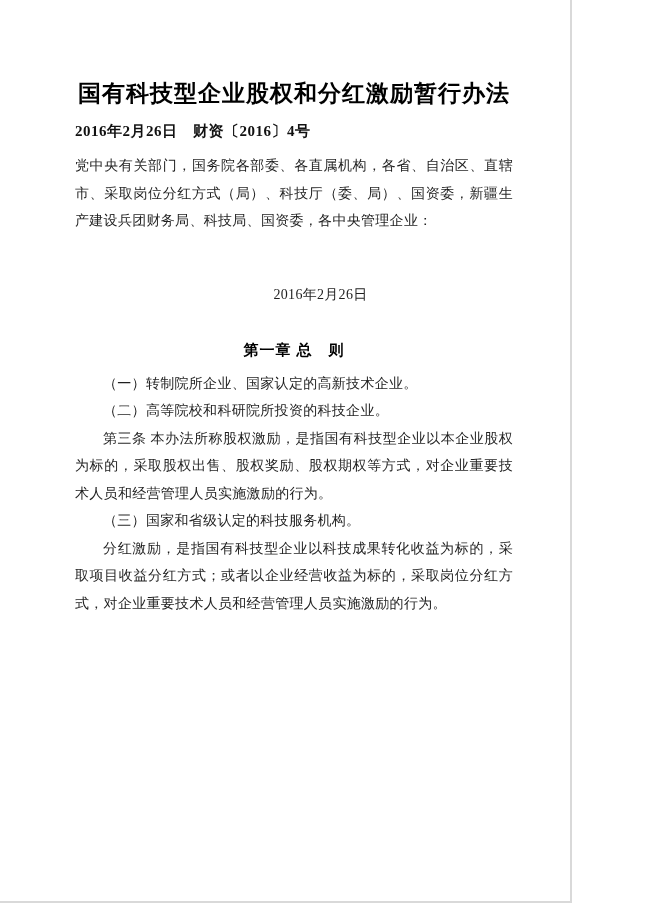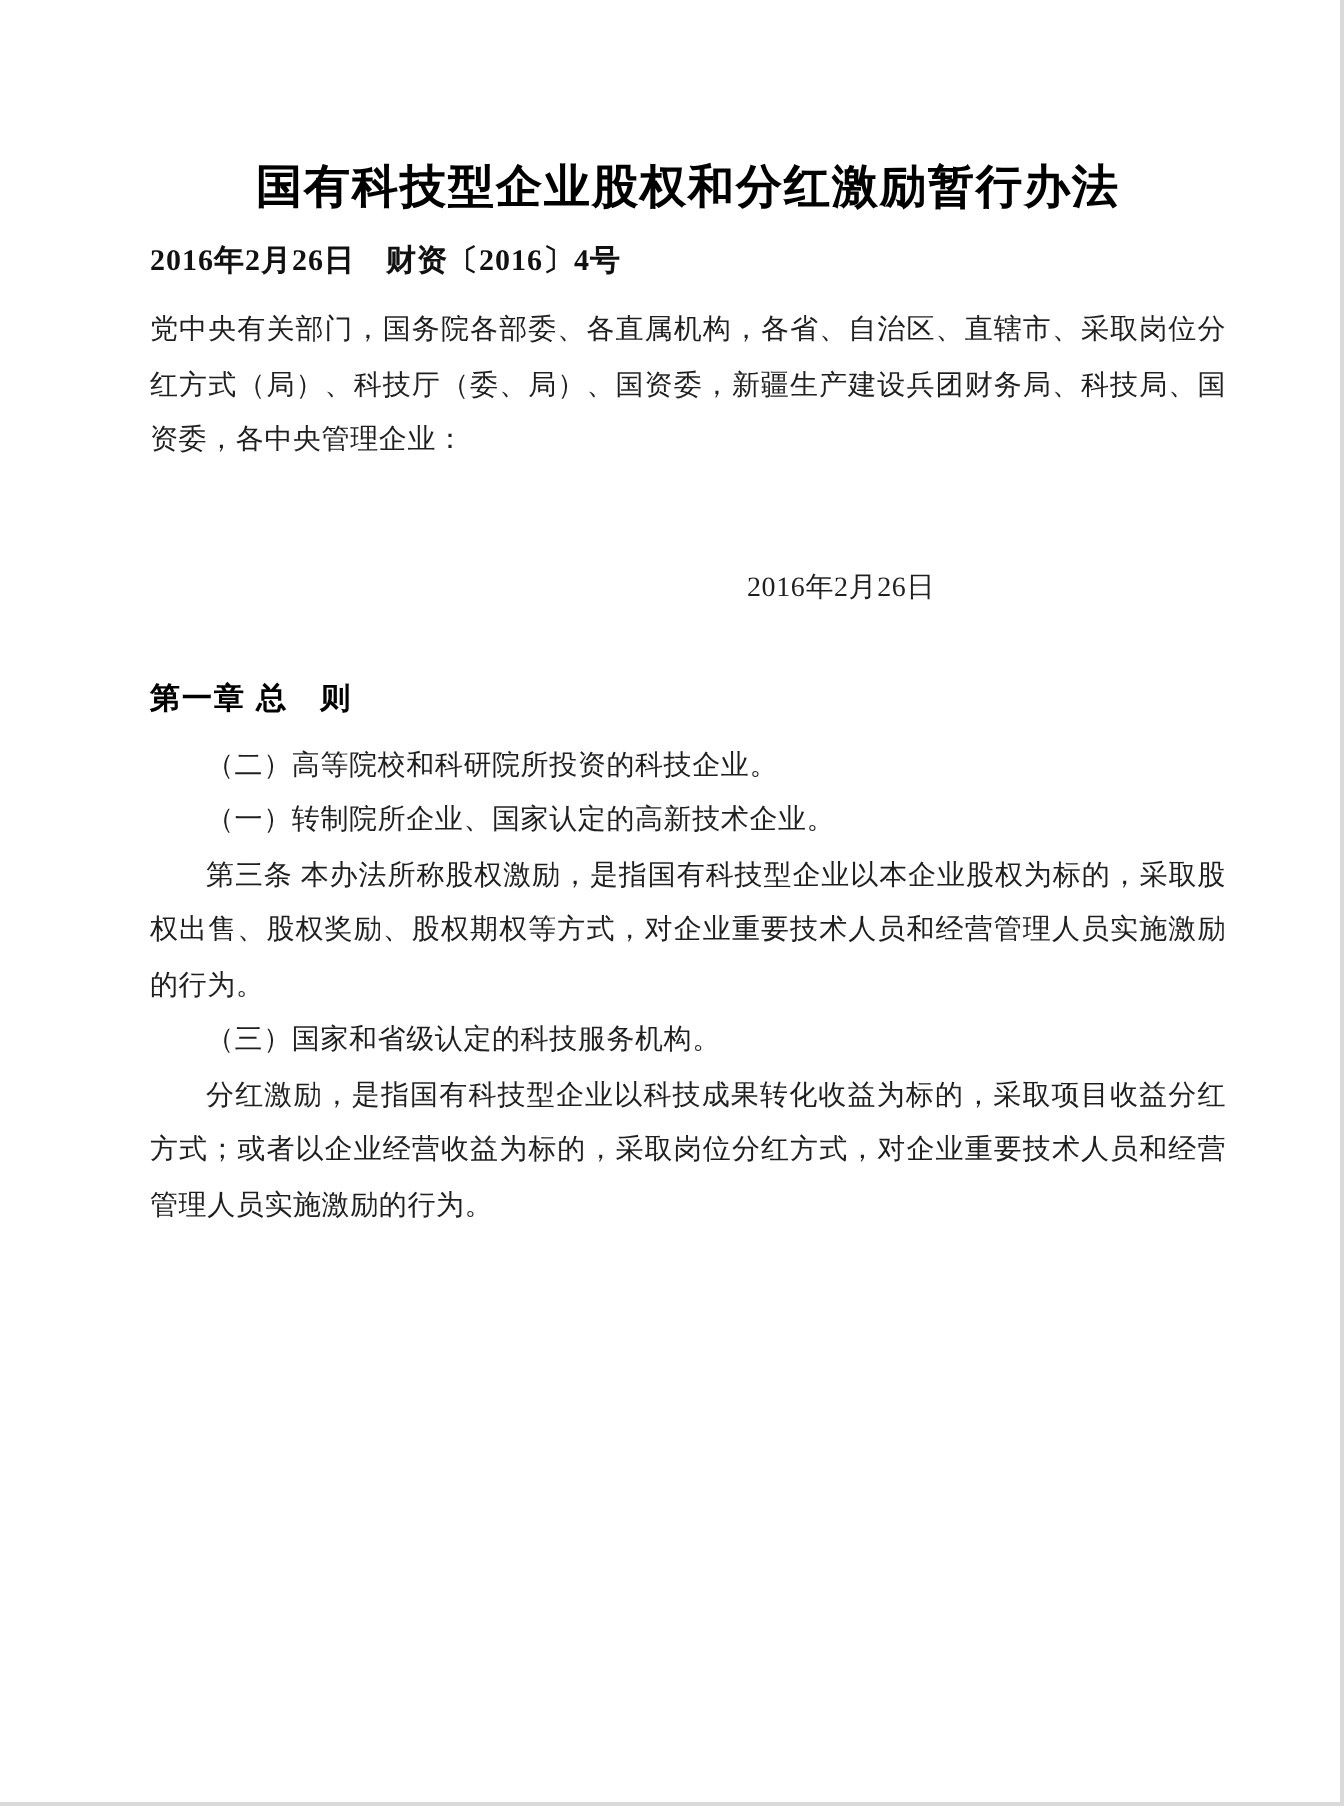--- a/index.html
+++ b/index.html
@@ -5,21 +5,21 @@
   * { margin: 0; padding: 0; box-sizing: border-box; }
   html, body { background: #ffffff; }
   body {
     width: 672px;
     height: 903px;
     font-family: "Liberation Serif", "DejaVu Serif", serif;
     color: #1f1f1f;
     overflow: hidden;
   }
   .page {
-    width: 672px;
+    width: 572px;
     height: 903px;
     background: #ffffff;
     border-right: 2px solid #d9d9d9;
     border-bottom: 2px solid #d9d9d9;
     padding: 0 57px 0 75px;
     overflow: hidden;
   }
   .doc-title {
     margin-top: 78px;
     text-align: center;
@@ -52,21 +52,21 @@
   .signature-block {
     margin-top: 46px;
     margin-left: auto;
     width: 385px;
     text-align: center;
     font-size: 14px;
     line-height: 27.5px;
   }
   .chapter-heading {
     margin-top: 28px;
-    text-align: left;
+    text-align: center;
     font-family: "Liberation Sans", "DejaVu Sans", sans-serif;
     font-weight: bold;
     font-size: 15px;
     line-height: 27.5px;
     letter-spacing: 1px;
     color: #000000;
   }
   .articles { margin-top: 6px; }
 </style>
 </head>
@@ -83,22 +83,22 @@
     <p class="no-indent">党中央有关部门，国务院各部委、各直属机构，各省、自治区、直辖市、采取岗位分红方式（局）、科技厅（委、局）、国资委，新疆生产建设兵团财务局、科技局、国资委，各中央管理企业：</p>
 
 
     <div class="signature-block">
       <div>2016年2月26日</div>
     </div>
 
     <div class="chapter-heading">第一章 总　则</div>
 
     <div class="articles">
+      <p class="para">（一）转制院所企业、国家认定的高新技术企业。</p>
       <p class="para">（二）高等院校和科研院所投资的科技企业。</p>
-      <p class="para">（一）转制院所企业、国家认定的高新技术企业。</p>
       <p class="para">第三条 本办法所称股权激励，是指国有科技型企业以本企业股权为标的，采取股权出售、股权奖励、股权期权等方式，对企业重要技术人员和经营管理人员实施激励的行为。</p>
       <p class="para">（三）国家和省级认定的科技服务机构。</p>
       <p class="para">分红激励，是指国有科技型企业以科技成果转化收益为标的，采取项目收益分红方式；或者以企业经营收益为标的，采取岗位分红方式，对企业重要技术人员和经营管理人员实施激励的行为。</p>
 
     </div>
 
   </div>
 </div>
 
 </body></html>

